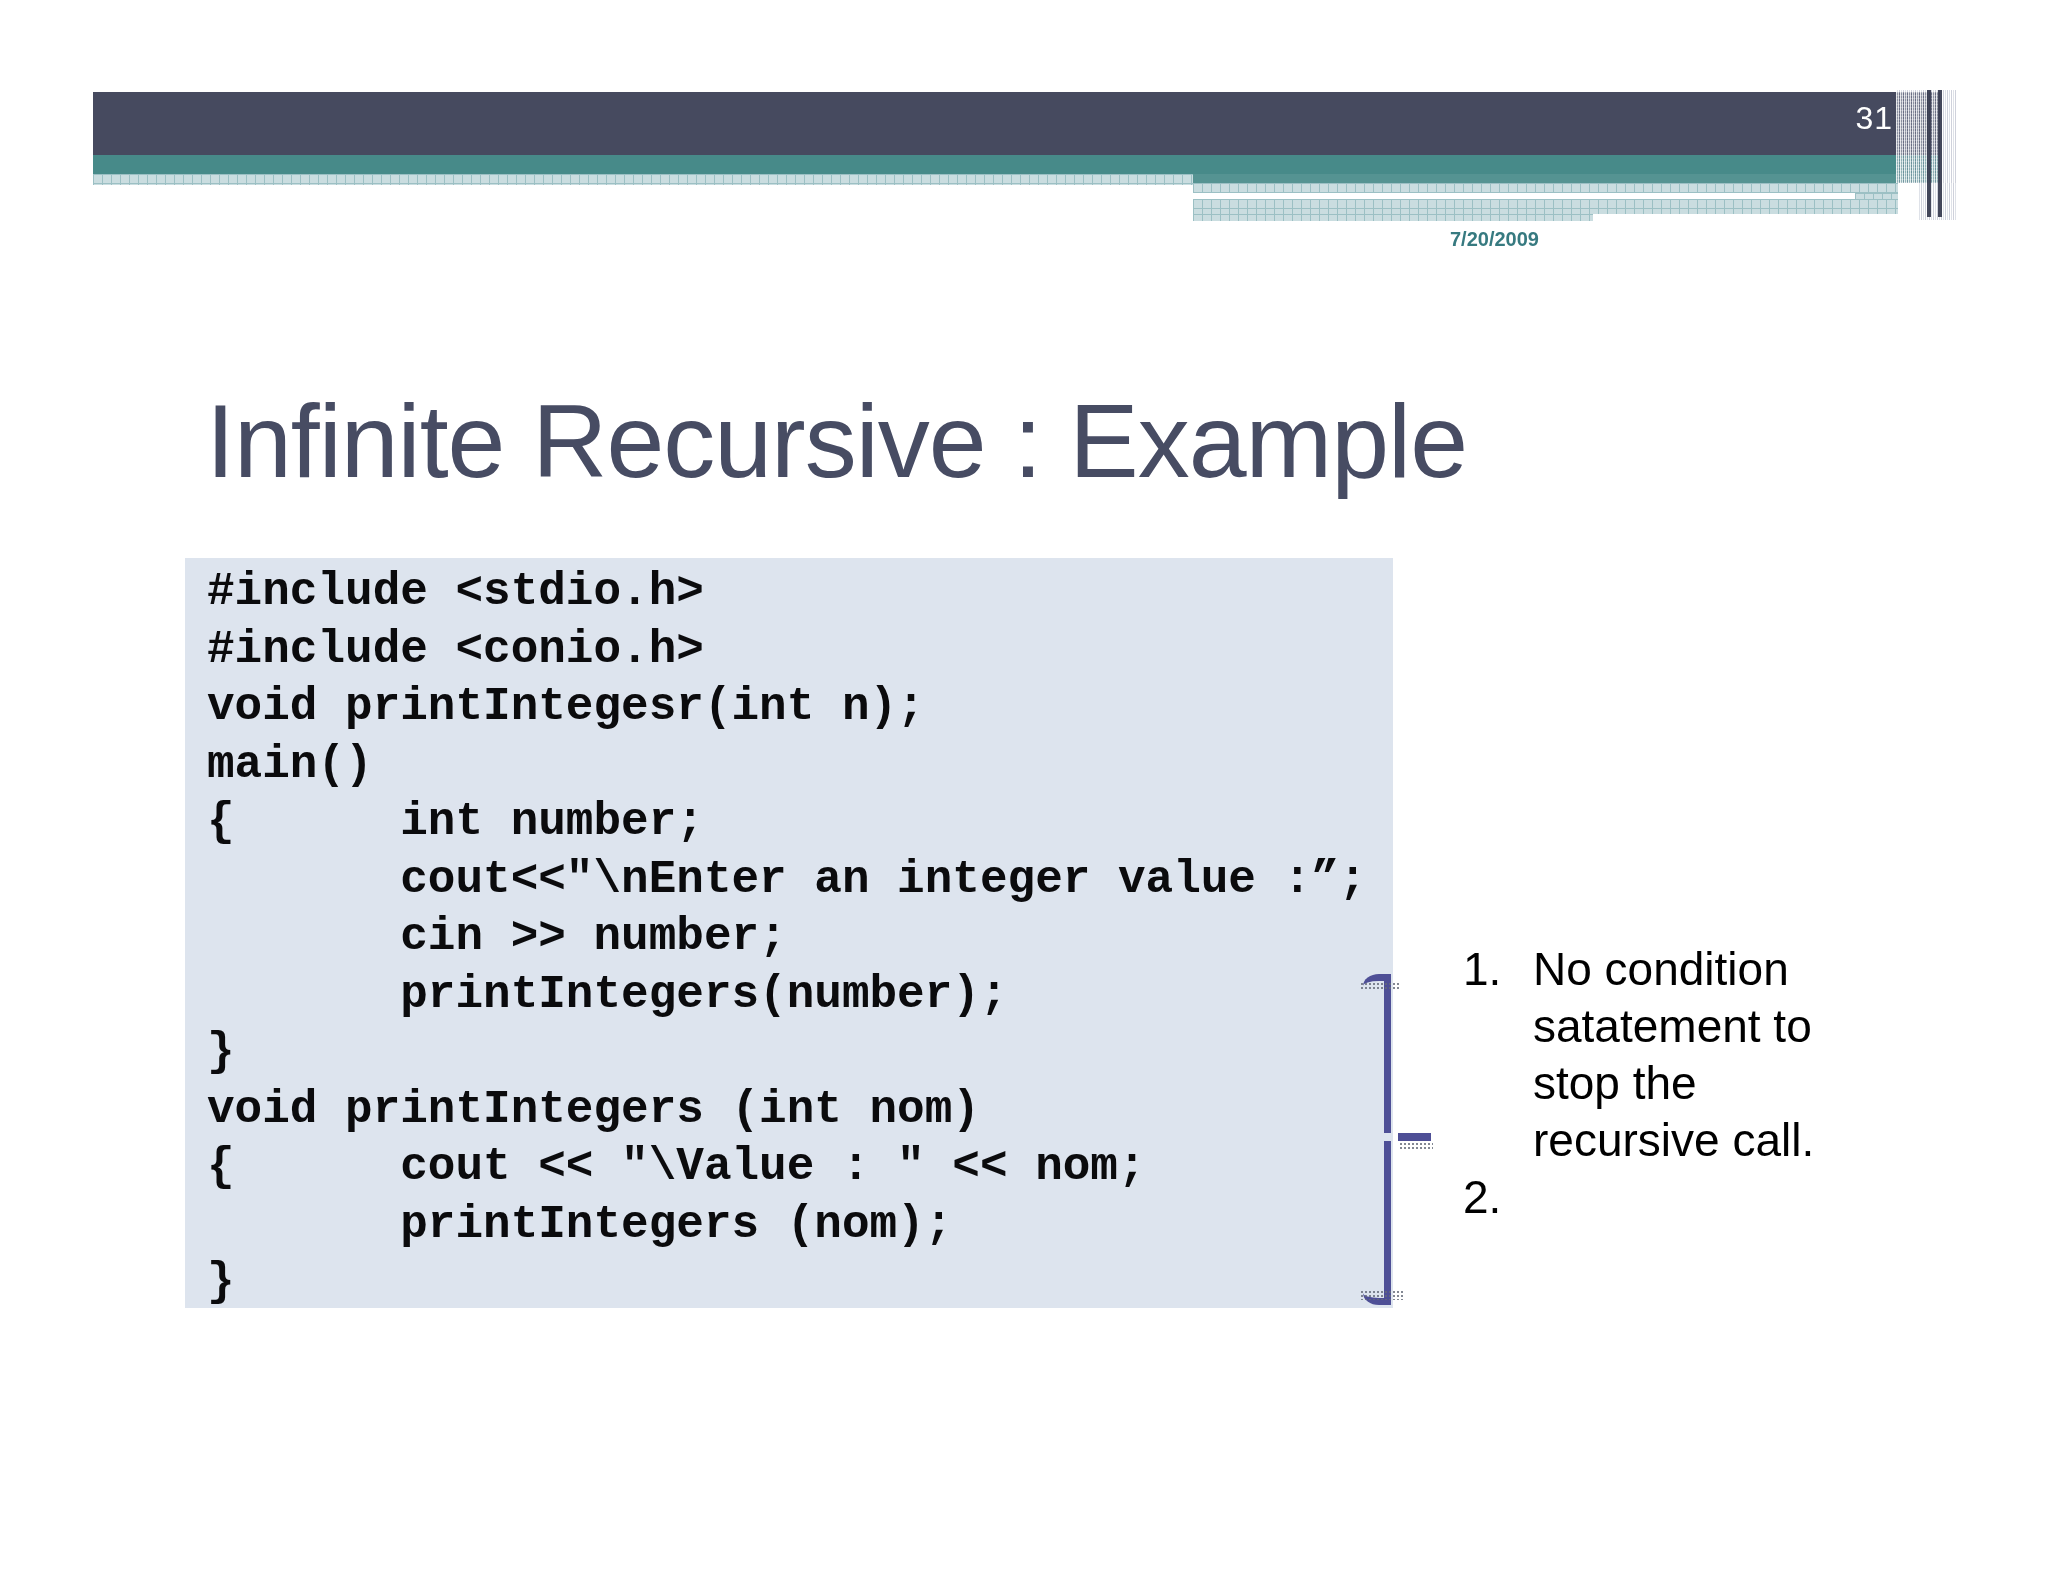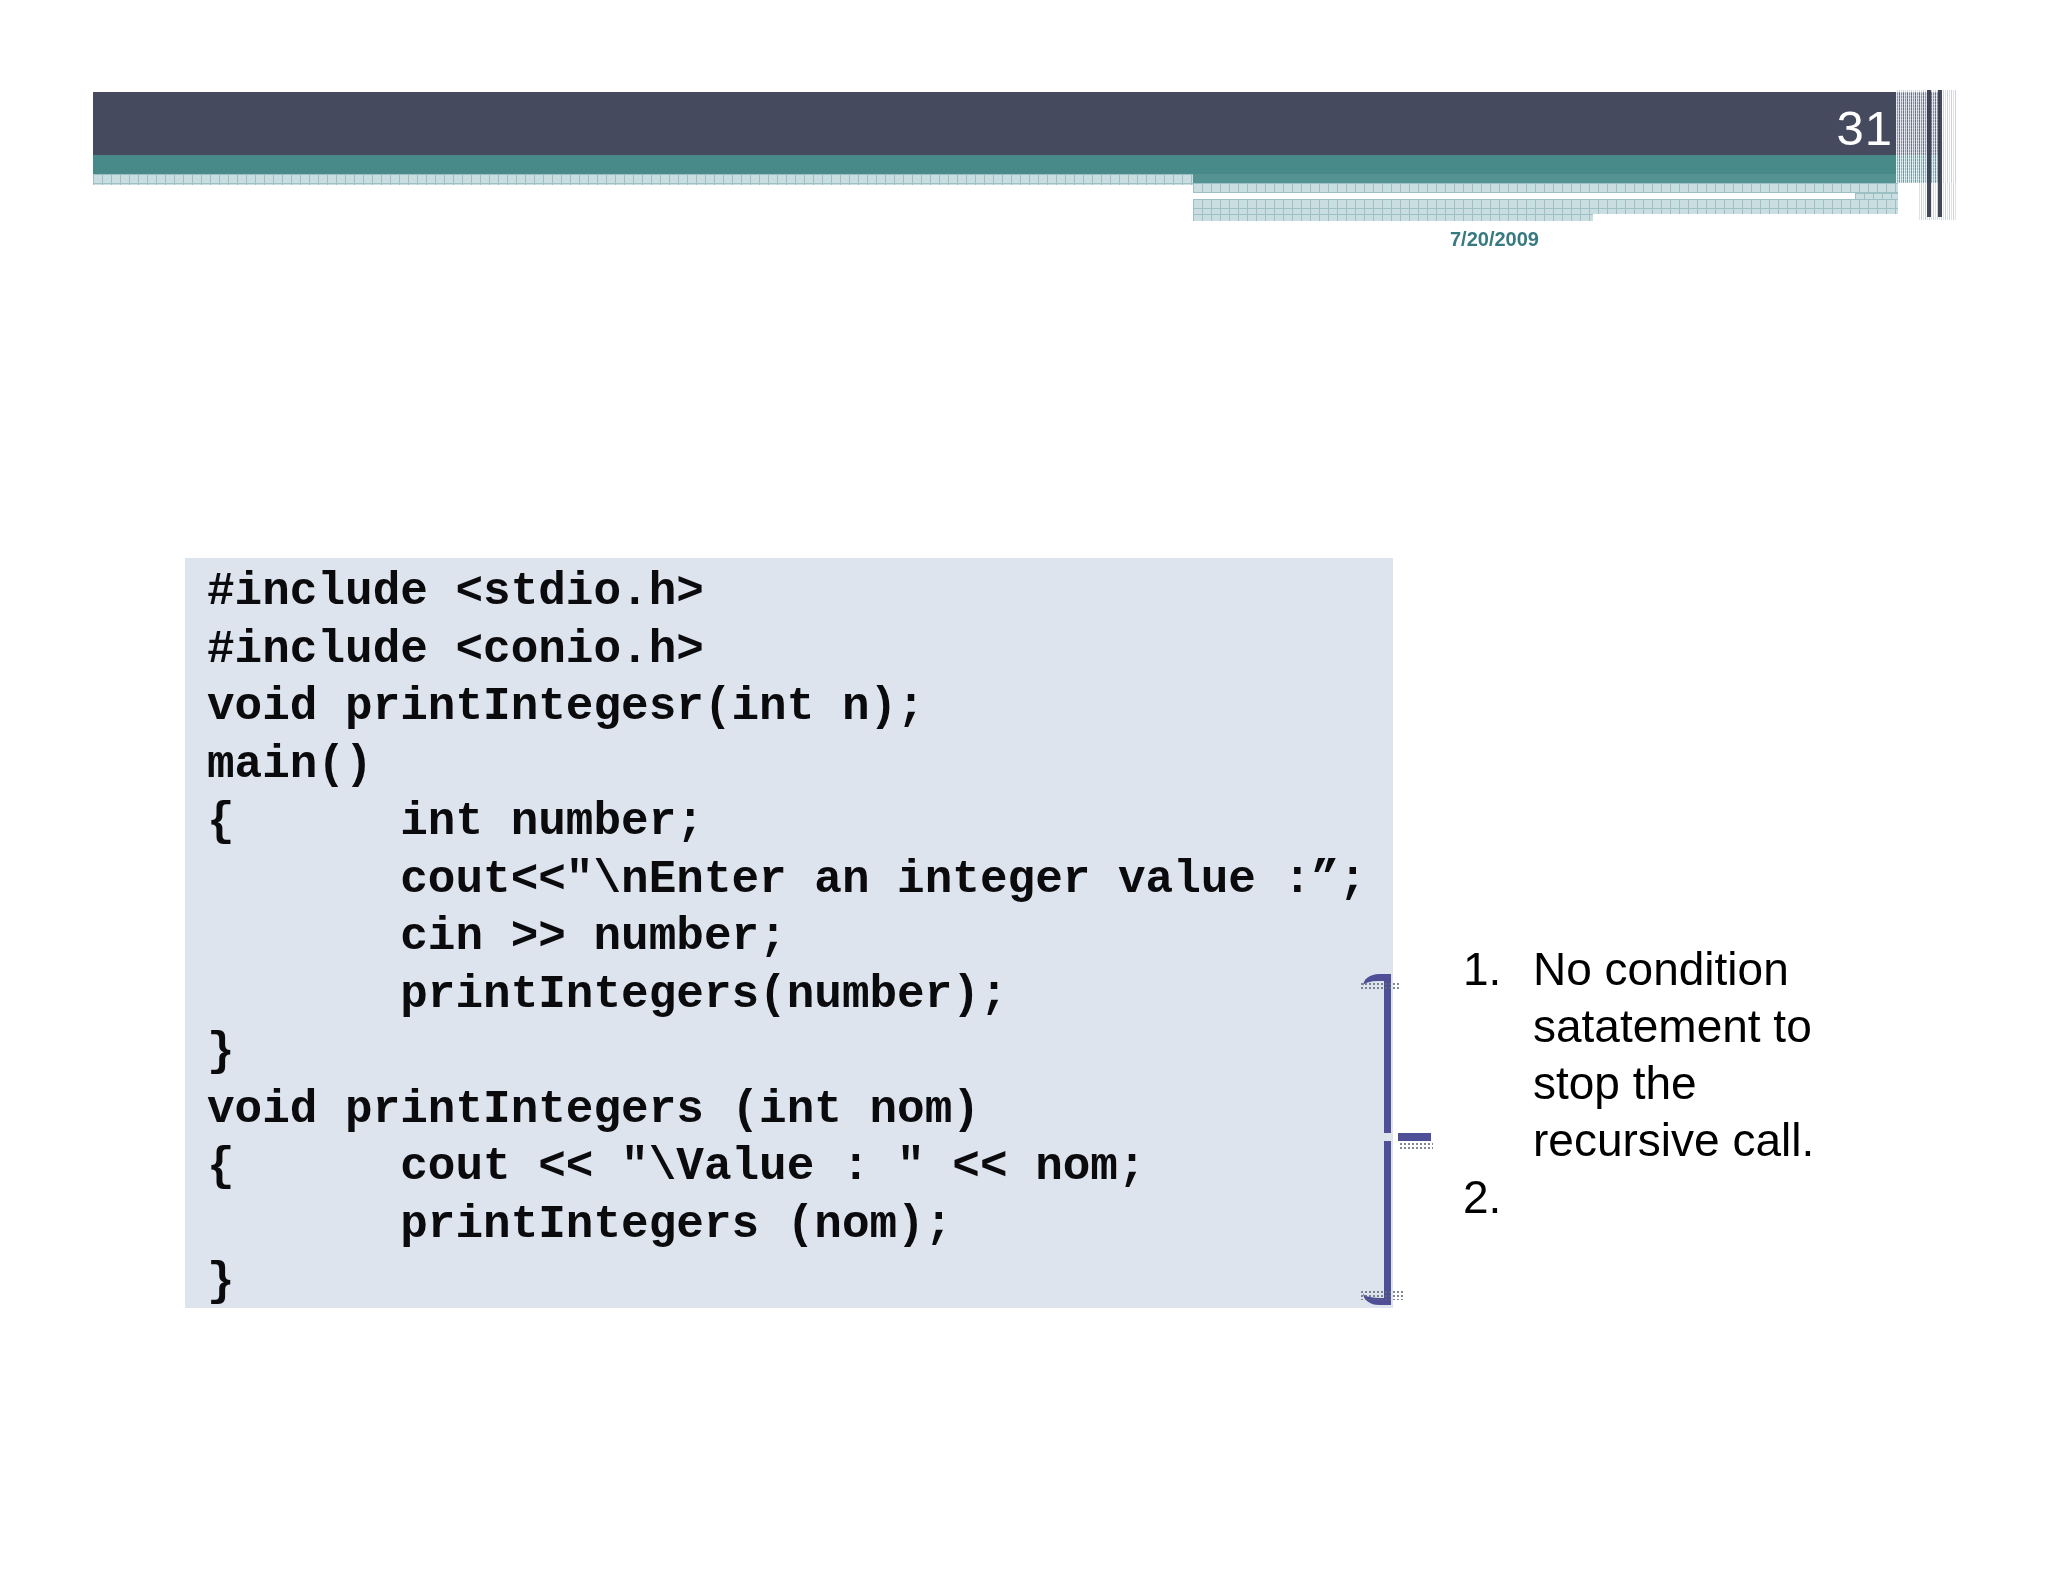--- a/index.html
+++ b/index.html
@@ -38,21 +38,21 @@
             rgba(196,202,214,.55) 1px 2px, rgba(255,255,255,.8) 2px 3px,
             rgba(148,154,176,.45) 3px 4px),
          repeating-linear-gradient(0deg, rgba(255,255,255,.35) 0 1px, transparent 1px 3px);}
   .tex-top{left:1896px;top:90px;width:60px;height:93px;}
   .tex-bottom{left:1918px;top:183px;width:38px;height:37px;}
   .dark-stripe{position:absolute;top:90px;width:4px;height:127px;
                background:rgba(52,56,77,.92);}
   .stripe-1{left:1927px;} .stripe-2{left:1938px;}
 
   .page-number{position:absolute;top:100px;right:155px;
-               font-size:49px;color:var(--page_number_text);letter-spacing:1px;}
+               font-size:32px;color:var(--page_number_text);letter-spacing:1px;}
   .date{position:absolute;left:1450px;top:228px;
         font-size:20px;color:var(--date_text);font-weight:bold;}
 
   
   .title{position:absolute;left:206px;top:382px;white-space:nowrap;
          font-size:104px;font-weight:400;letter-spacing:-1px;
          color:var(--title_text);}
 
   
   .code{position:absolute;left:185px;top:558px;width:1208px;height:750px;
@@ -99,20 +99,21 @@
   <div class="check check-c"></div>
   <div class="check check-d"></div>
   <div class="tex tex-top"></div>
   <div class="tex tex-bottom"></div>
   <div class="dark-stripe stripe-1"></div>
   <div class="dark-stripe stripe-2"></div>
 
   <div class="page-number">31</div>
   <div class="date">7/20/2009</div>
 
+  <h1 class="title">Infinite Recursive : Example</h1>
 
   <pre class="code">#include &lt;stdio.h&gt;
 #include &lt;conio.h&gt;
 void printIntegesr(int n);
 main()
 {      int number;
        cout&lt;&lt;"\nEnter an integer value :”;
        cin &gt;&gt; number;
        printIntegers(number);
 }

